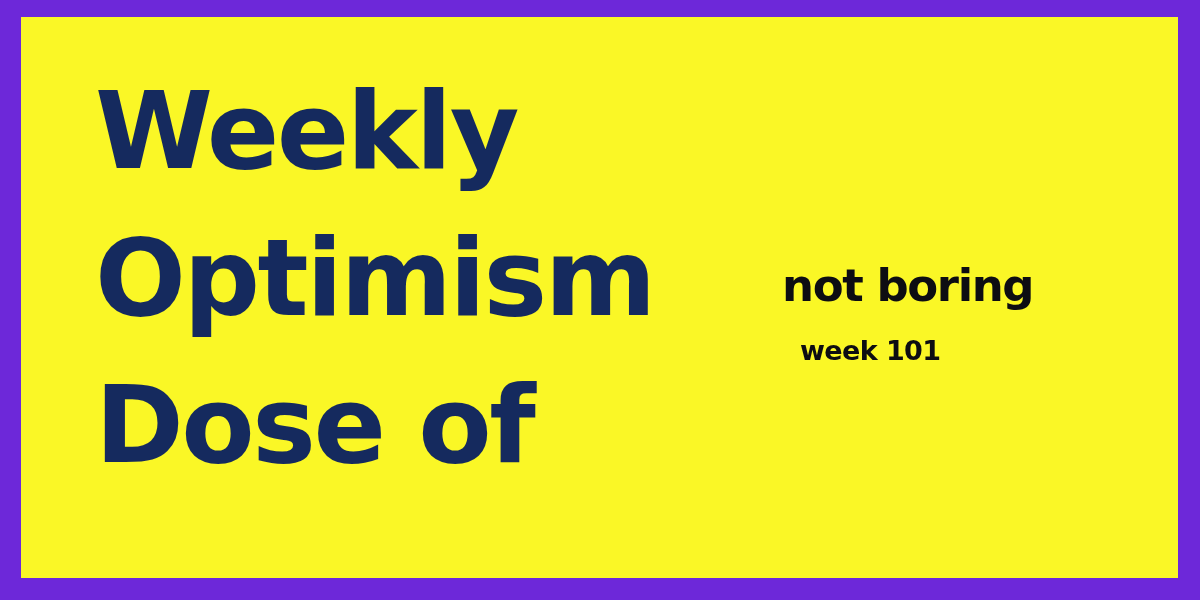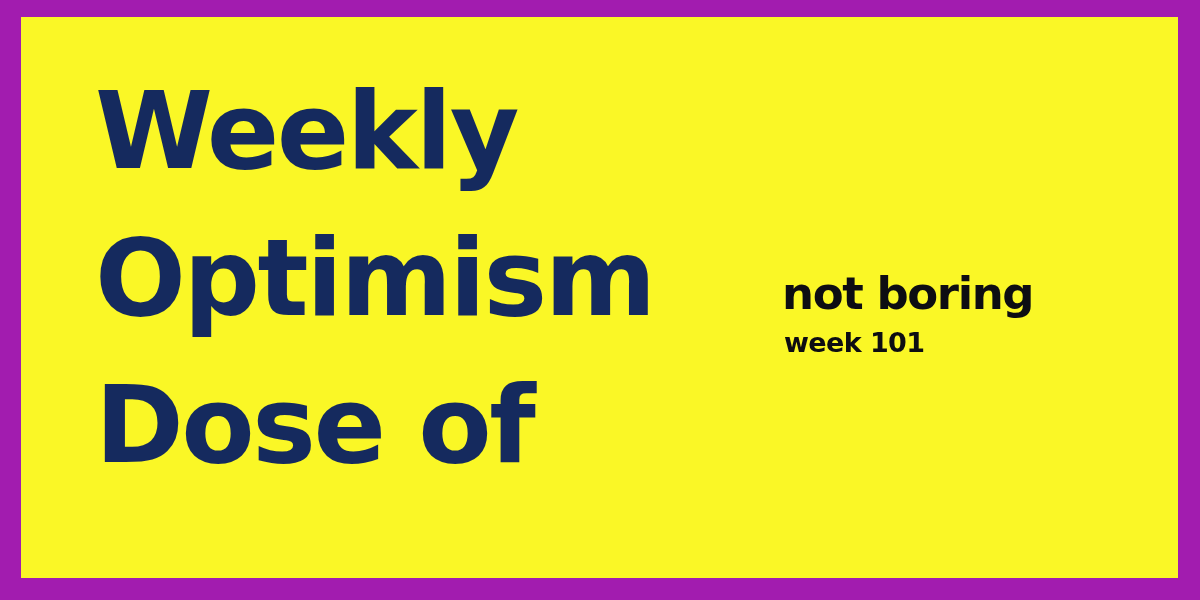--- a/index.html
+++ b/index.html
@@ -11,21 +11,21 @@
     height: 600px;
     overflow: hidden;
     background: #d5dde5;
     font-family: "Liberation Sans", sans-serif;
   }
 
   #canvas {
     position: relative;
     width: 1200px;
     height: 600px;
-    background: #a21caf;
+    background: #6d28d9;
   }
 
   
   #poster {
     position: absolute;
     left: 21px;
     top: 17px;
     width: 1157px;
     height: 561px;
     background: #faf726;
@@ -50,21 +50,21 @@
     color: #152a5e;
     white-space: nowrap;
     margin: 0;
     padding: 0;
   }
 
   
   #brand {
     position: absolute;
     left: 761px;
-    top: 248px;
+    top: 240px;
     width: 330px;
   }
 
   #brand-name {
     display: block;
     font-family: "DejaVu Sans", "Liberation Sans", sans-serif;
     font-weight: 700;
     font-size: 45px;
     line-height: 58px;
     letter-spacing: -1.4px;
@@ -75,21 +75,21 @@
 
   #brand-issue {
     display: block;
     font-family: "DejaVu Sans", "Liberation Sans", sans-serif;
     font-weight: 700;
     font-size: 27px;
     line-height: 40px;
     letter-spacing: -0.6px;
     color: #0d0d12;
     white-space: nowrap;
-    margin: 0;
+    margin: 16px;
     padding-left: 2px;
   }
 </style>
 </head>
 <body>
 
 <div id="canvas">
 
   <div id="poster">
 

